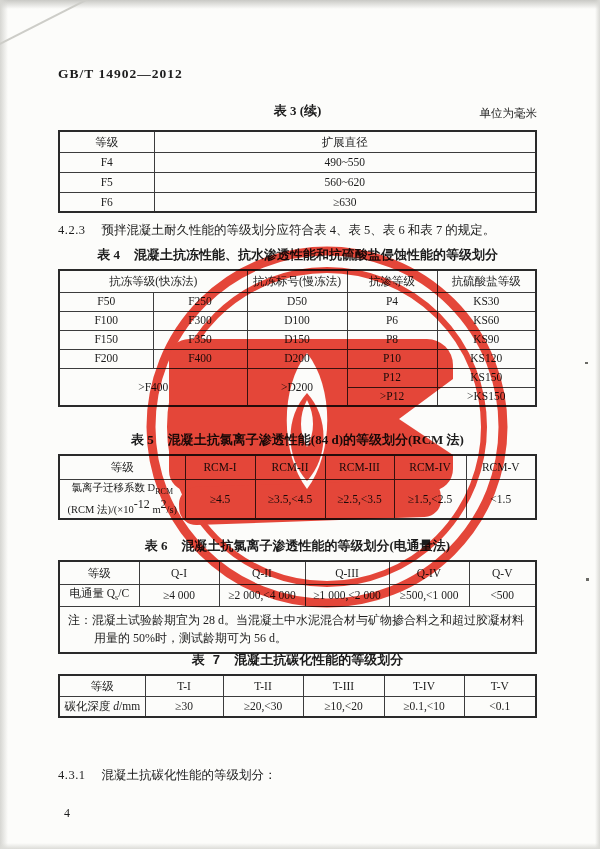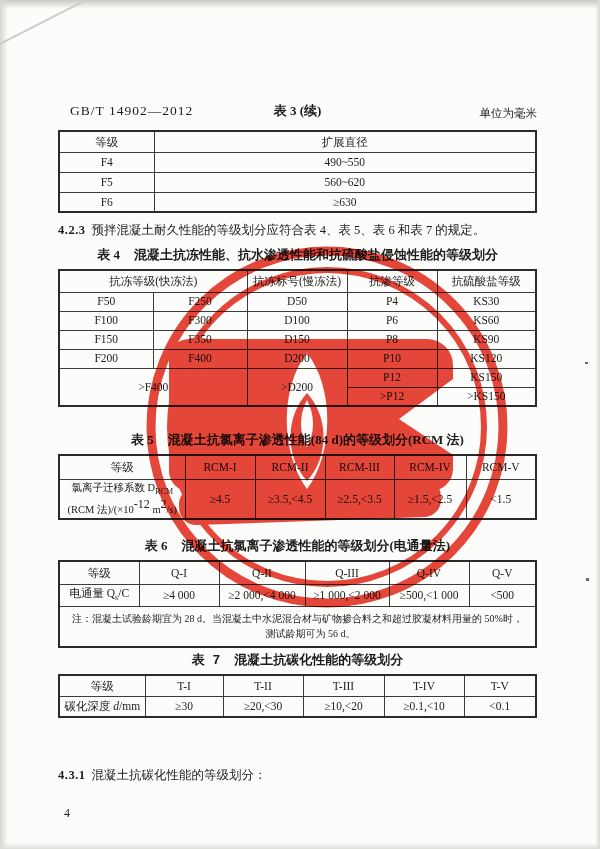--- a/index.html
+++ b/index.html
@@ -15,39 +15,39 @@
   .edge-left { position:absolute; left:0; top:0; width:8px; height:849px;
     background:linear-gradient(90deg,#d6d6d2,rgba(250,250,248,0)); }
   .edge-right { position:absolute; right:0; top:0; width:5px; height:849px;
     background:linear-gradient(270deg,#d9d9d5,rgba(250,250,248,0)); }
   .edge-bottom { position:absolute; left:0; bottom:0; width:600px; height:6px;
     background:linear-gradient(0deg,#dcdcd8,rgba(250,250,248,0)); }
   .corner-line { position:absolute; left:-14px; top:22px; width:110px; height:2px;
     background:#cdcdc8; transform:rotate(-27deg); }
 
   .abs { position:absolute; }
-  .doc-header { left:70px; top:66px; font-weight:400; font-size:13.5px; letter-spacing:1px;margin-top:37px; }
+  .doc-header { left:58px; top:66px; font-weight:700; font-size:13.5px; letter-spacing:1px; }
   .caption { left:58px; width:479px; text-align:center; font-weight:700; font-size:13px; }
   .caption .gap { display:inline-block; width:14px; }
   .unit-note { left:420px; top:106px; width:117px; text-align:right; font-size:11.5px; }
 
   table { border-collapse:collapse; table-layout:fixed; width:479px;
     font-size:11.5px; background:transparent; }
   .tbl { left:58px; }
   td,th { border:1px solid #3c3c3c; text-align:center; vertical-align:middle;
     font-weight:normal; padding:0 2px; line-height:1.25; }
   table { border:2px solid #2a2a2a; }
   .lbl { font-size:11.5px; }
   .small2 { font-size:10.5px; line-height:1.3; }
   sub { font-size:8px; } sup { font-size:12px; }
 
   .para { left:58px; width:480px; font-size:12.5px; line-height:1.45; }
   .para b { font-weight:700; letter-spacing:.5px; }
-  .sec-num { font-weight:700; letter-spacing:.5px; margin-right:6px; }
-  .note-cell { text-align:center; font-size:10px; padding:4px 8px 4px 34px; text-indent:-26px; line-height:1.55; }
+  .sec-num { font-weight:400; letter-spacing:.5px; margin-right:16px; }
+  .note-cell { text-align:left; font-size:12px; padding:4px 8px 4px 34px; text-indent:-26px; line-height:1.55; }
   .item-a { left:90px; width:440px; font-size:12.5px; }
   .item-a .a-lab { margin-right:14px; }
   .page-num { left:64px; top:806px; font-size:12px; }
 
   
   .stamp { position:absolute; left:137px; top:237px; width:380px; height:380px;
     mix-blend-mode:multiply; opacity:.93; pointer-events:none; z-index:5; }
   .speck { position:absolute; background:#6a6a66; }
 </style>
 </head>

